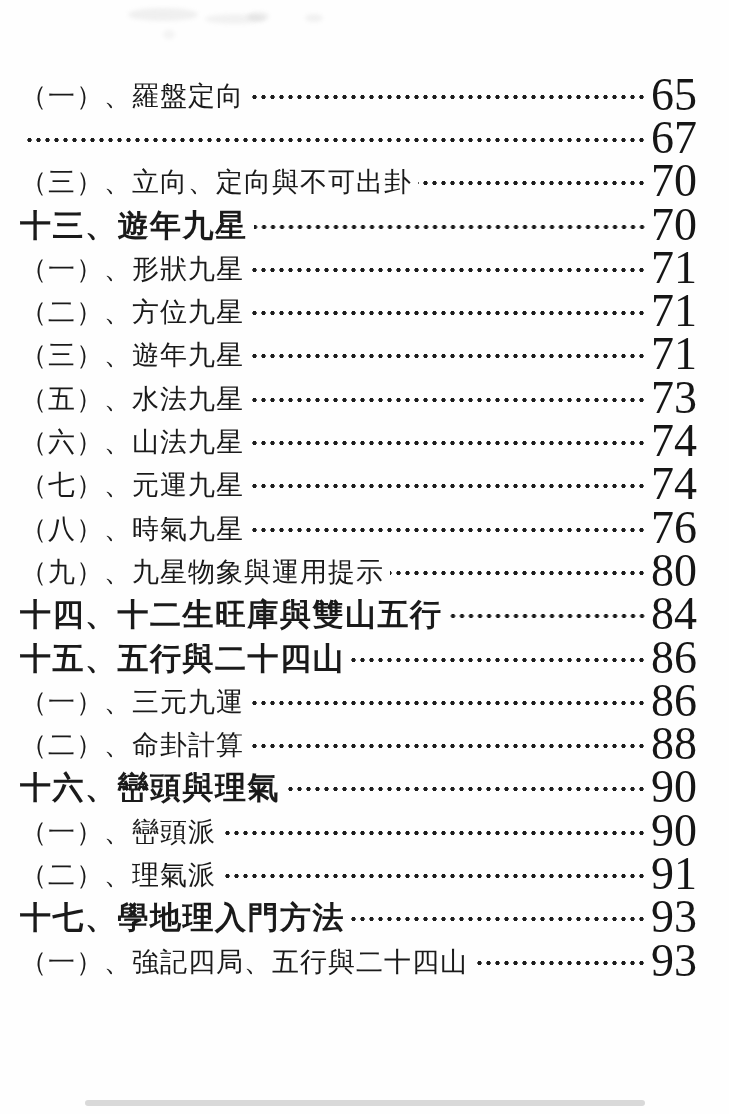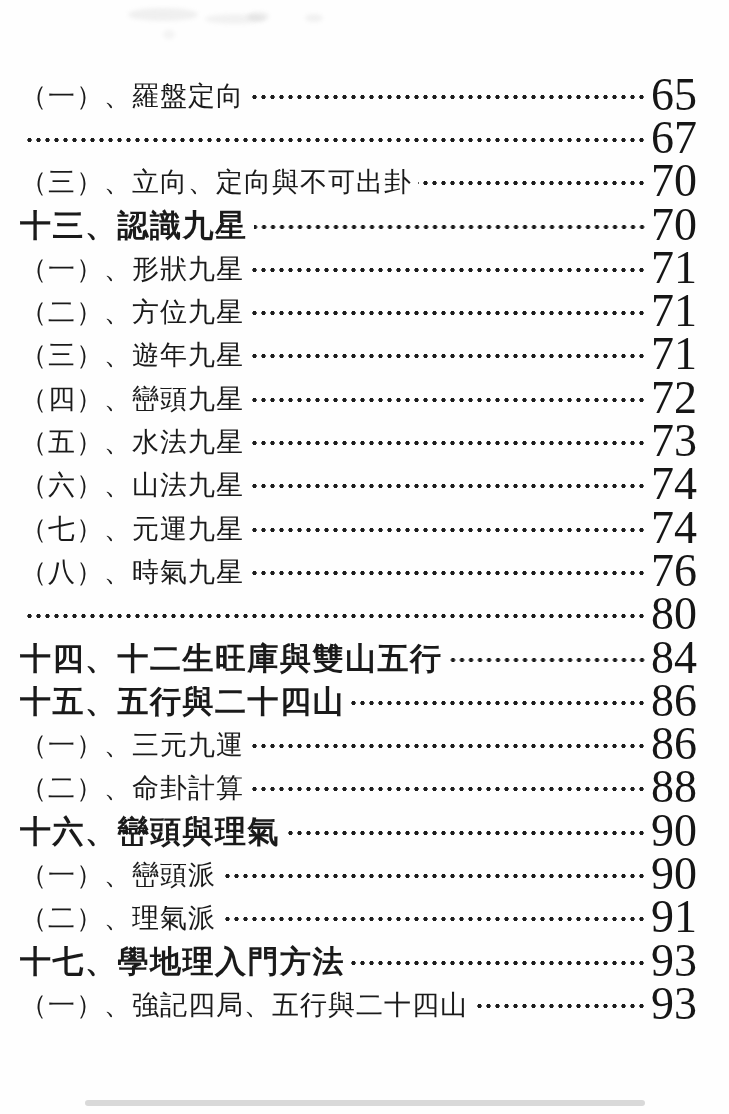--- a/index.html
+++ b/index.html
@@ -111,21 +111,21 @@
     <span class="page-num">67</span>
   </div>
 
   <div class="row sub">
     <span class="label">（三）、立向、定向與不可出卦</span>
     <span class="leader"></span>
     <span class="page-num">70</span>
   </div>
 
   <div class="row chapter">
-    <span class="label">十三、認識九星</span>
+    <span class="label">十三、遊年九星</span>
     <span class="leader"></span>
     <span class="page-num">70</span>
   </div>
 
   <div class="row sub">
     <span class="label">（一）、形狀九星</span>
     <span class="leader"></span>
     <span class="page-num">71</span>
   </div>
 
@@ -134,25 +134,20 @@
     <span class="leader"></span>
     <span class="page-num">71</span>
   </div>
 
   <div class="row sub">
     <span class="label">（三）、遊年九星</span>
     <span class="leader"></span>
     <span class="page-num">71</span>
   </div>
 
-  <div class="row sub">
-    <span class="label">（四）、巒頭九星</span>
-    <span class="leader"></span>
-    <span class="page-num">72</span>
-  </div>
 
   <div class="row sub">
     <span class="label">（五）、水法九星</span>
     <span class="leader"></span>
     <span class="page-num">73</span>
   </div>
 
   <div class="row sub">
     <span class="label">（六）、山法九星</span>
     <span class="leader"></span>
@@ -165,20 +160,21 @@
     <span class="page-num">74</span>
   </div>
 
   <div class="row sub">
     <span class="label">（八）、時氣九星</span>
     <span class="leader"></span>
     <span class="page-num">76</span>
   </div>
 
   <div class="row sub">
+    <span class="label">（九）、九星物象與運用提示</span>
     <span class="leader"></span>
     <span class="page-num">80</span>
   </div>
 
   <div class="row chapter">
     <span class="label">十四、十二生旺庫與雙山五行</span>
     <span class="leader"></span>
     <span class="page-num">84</span>
   </div>
 

